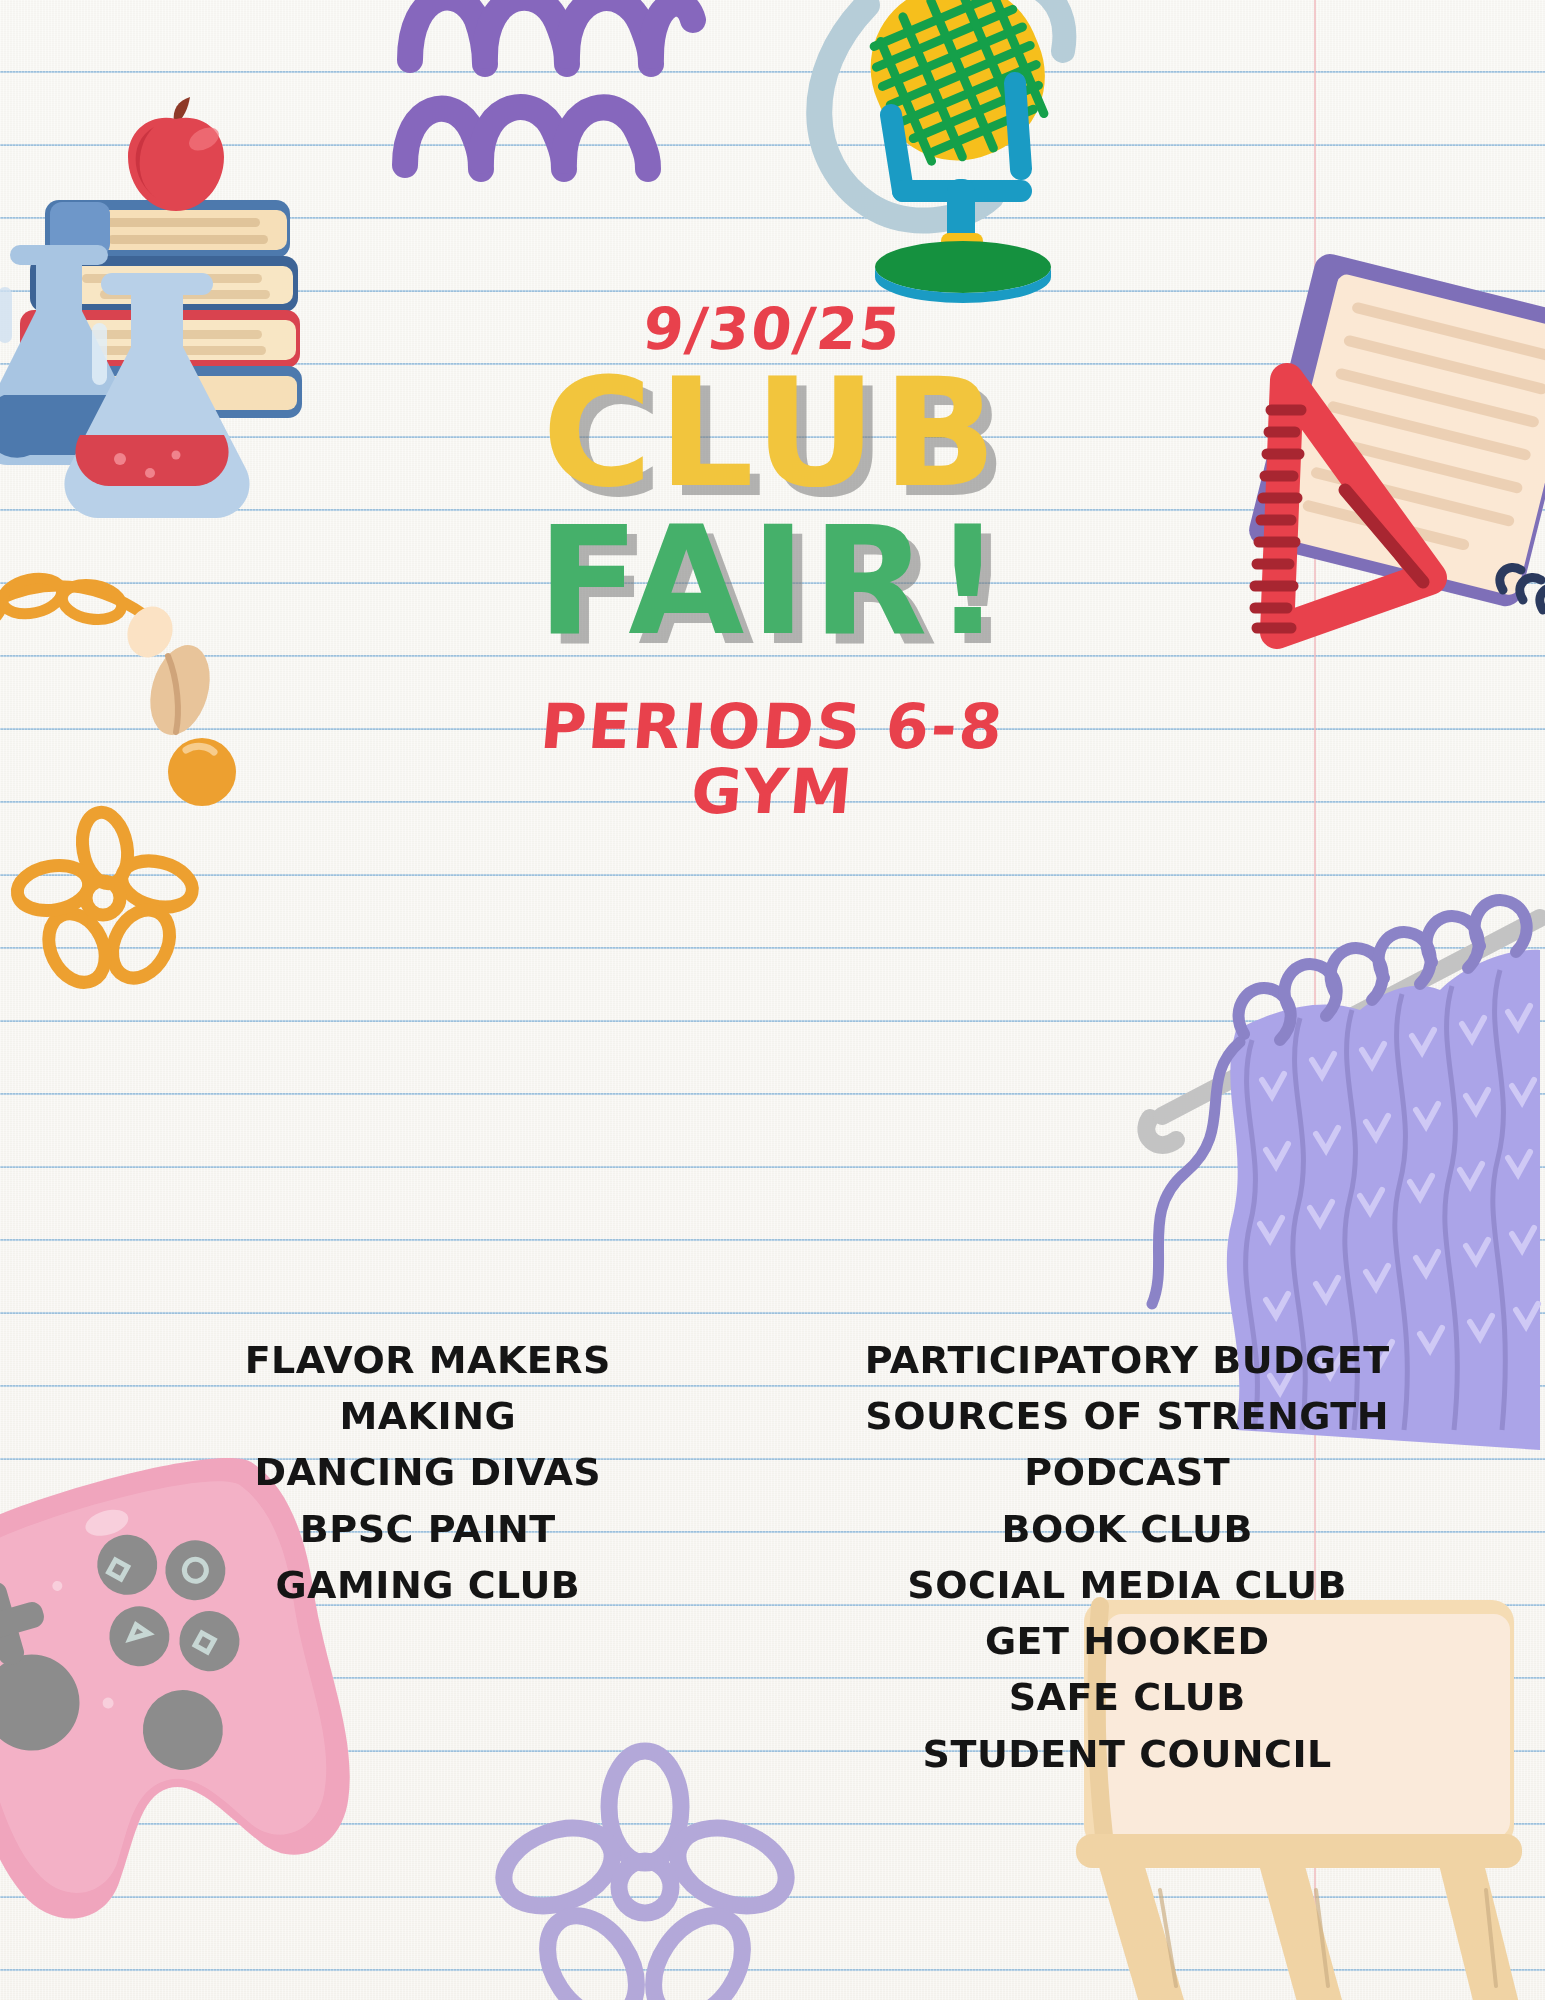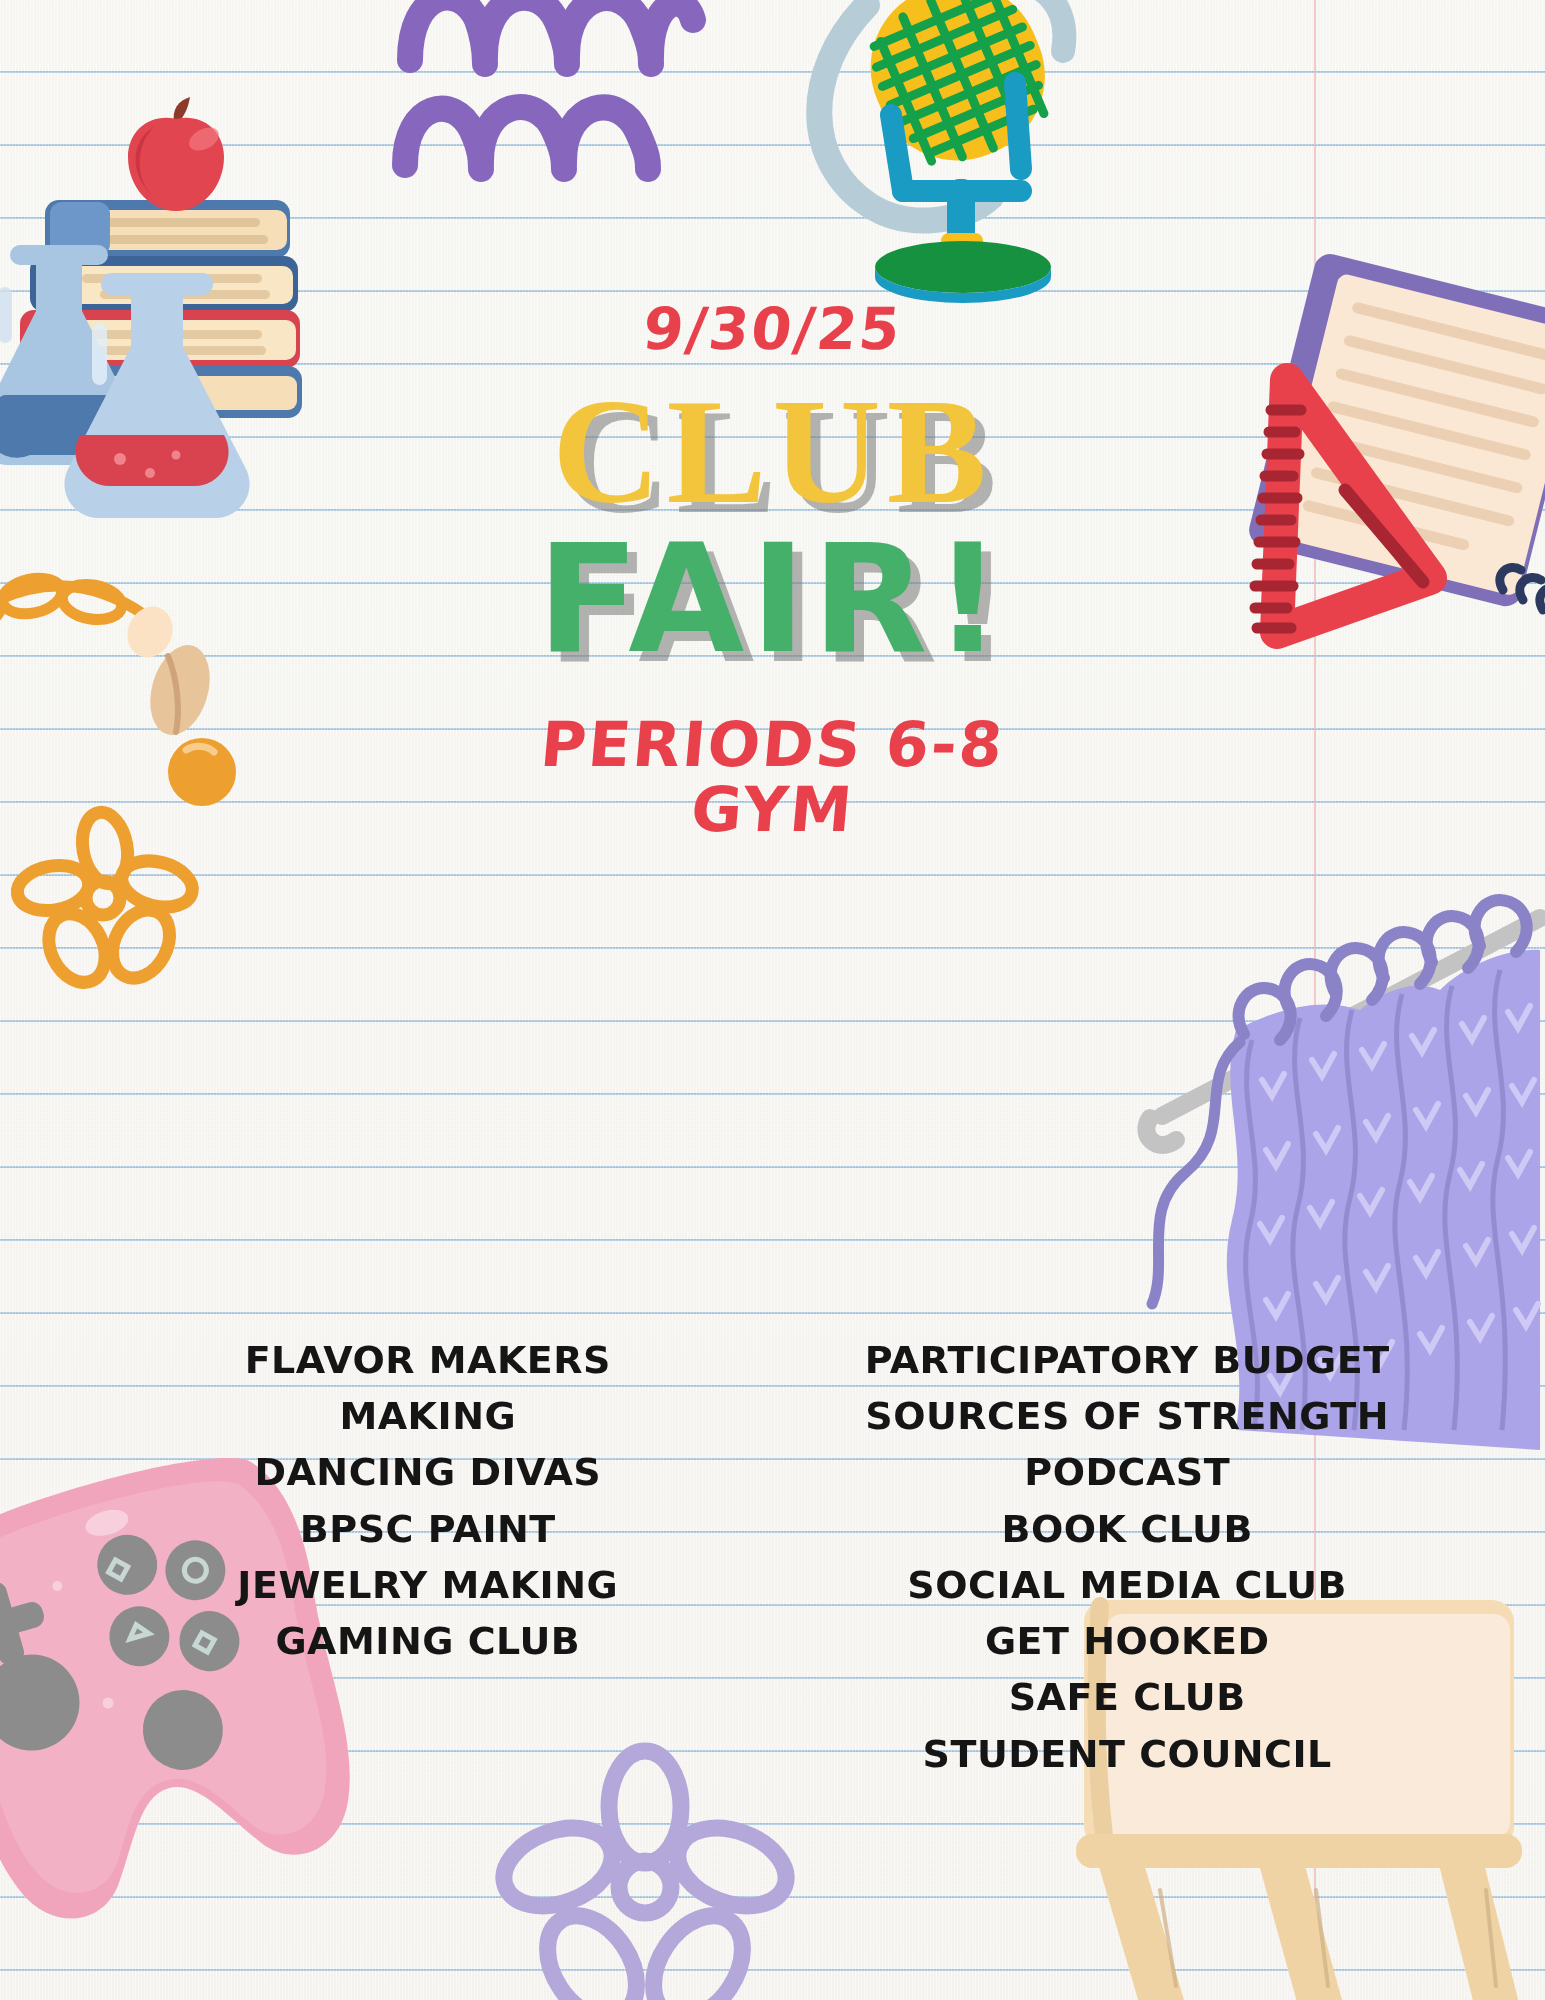--- a/index.html
+++ b/index.html
@@ -60,22 +60,21 @@
     font-family:"DejaVu Sans", sans-serif;
     font-weight:bold;
     line-height:.92;
     margin:0;
     letter-spacing:6px;
   }
   .club-word{
     font-size:150px;
     color:#f2c53d;
     text-shadow:10px 10px 0 rgba(120,120,120,.55);
-    margin-top:24px;
-    font-family:Liberation Serif, serif;
+    margin-top:6px;
   }
   .fair-word{
     font-size:150px;
     color:#45b06a;
     text-shadow:10px 10px 0 rgba(120,120,120,.55);
     margin-top:10px;
   }
   .periods{
     font-family:"DejaVu Sans", sans-serif;
     font-weight:bold;
@@ -433,21 +432,20 @@
     <div class="periods">PERIODS 6-8</div>
     <div class="gym">GYM</div>
   </div>
 
   <div class="clubs">
     <div class="club-col left">
       <div class="club-item">FLAVOR MAKERS</div>
       <div class="club-item">MAKING</div>
       <div class="club-item">DANCING DIVAS</div>
       <div class="club-item">BPSC PAINT</div>
-      <div class="club-item">JEWELRY MAKING</div>
       <div class="club-item">GAMING CLUB</div>
     </div>
     <div class="club-col right">
       <div class="club-item">PARTICIPATORY BUDGET</div>
       <div class="club-item">SOURCES OF STRENGTH</div>
       <div class="club-item">PODCAST</div>
       <div class="club-item">BOOK CLUB</div>
       <div class="club-item">SOCIAL MEDIA CLUB</div>
       <div class="club-item">GET HOOKED</div>
       <div class="club-item">SAFE CLUB</div>

